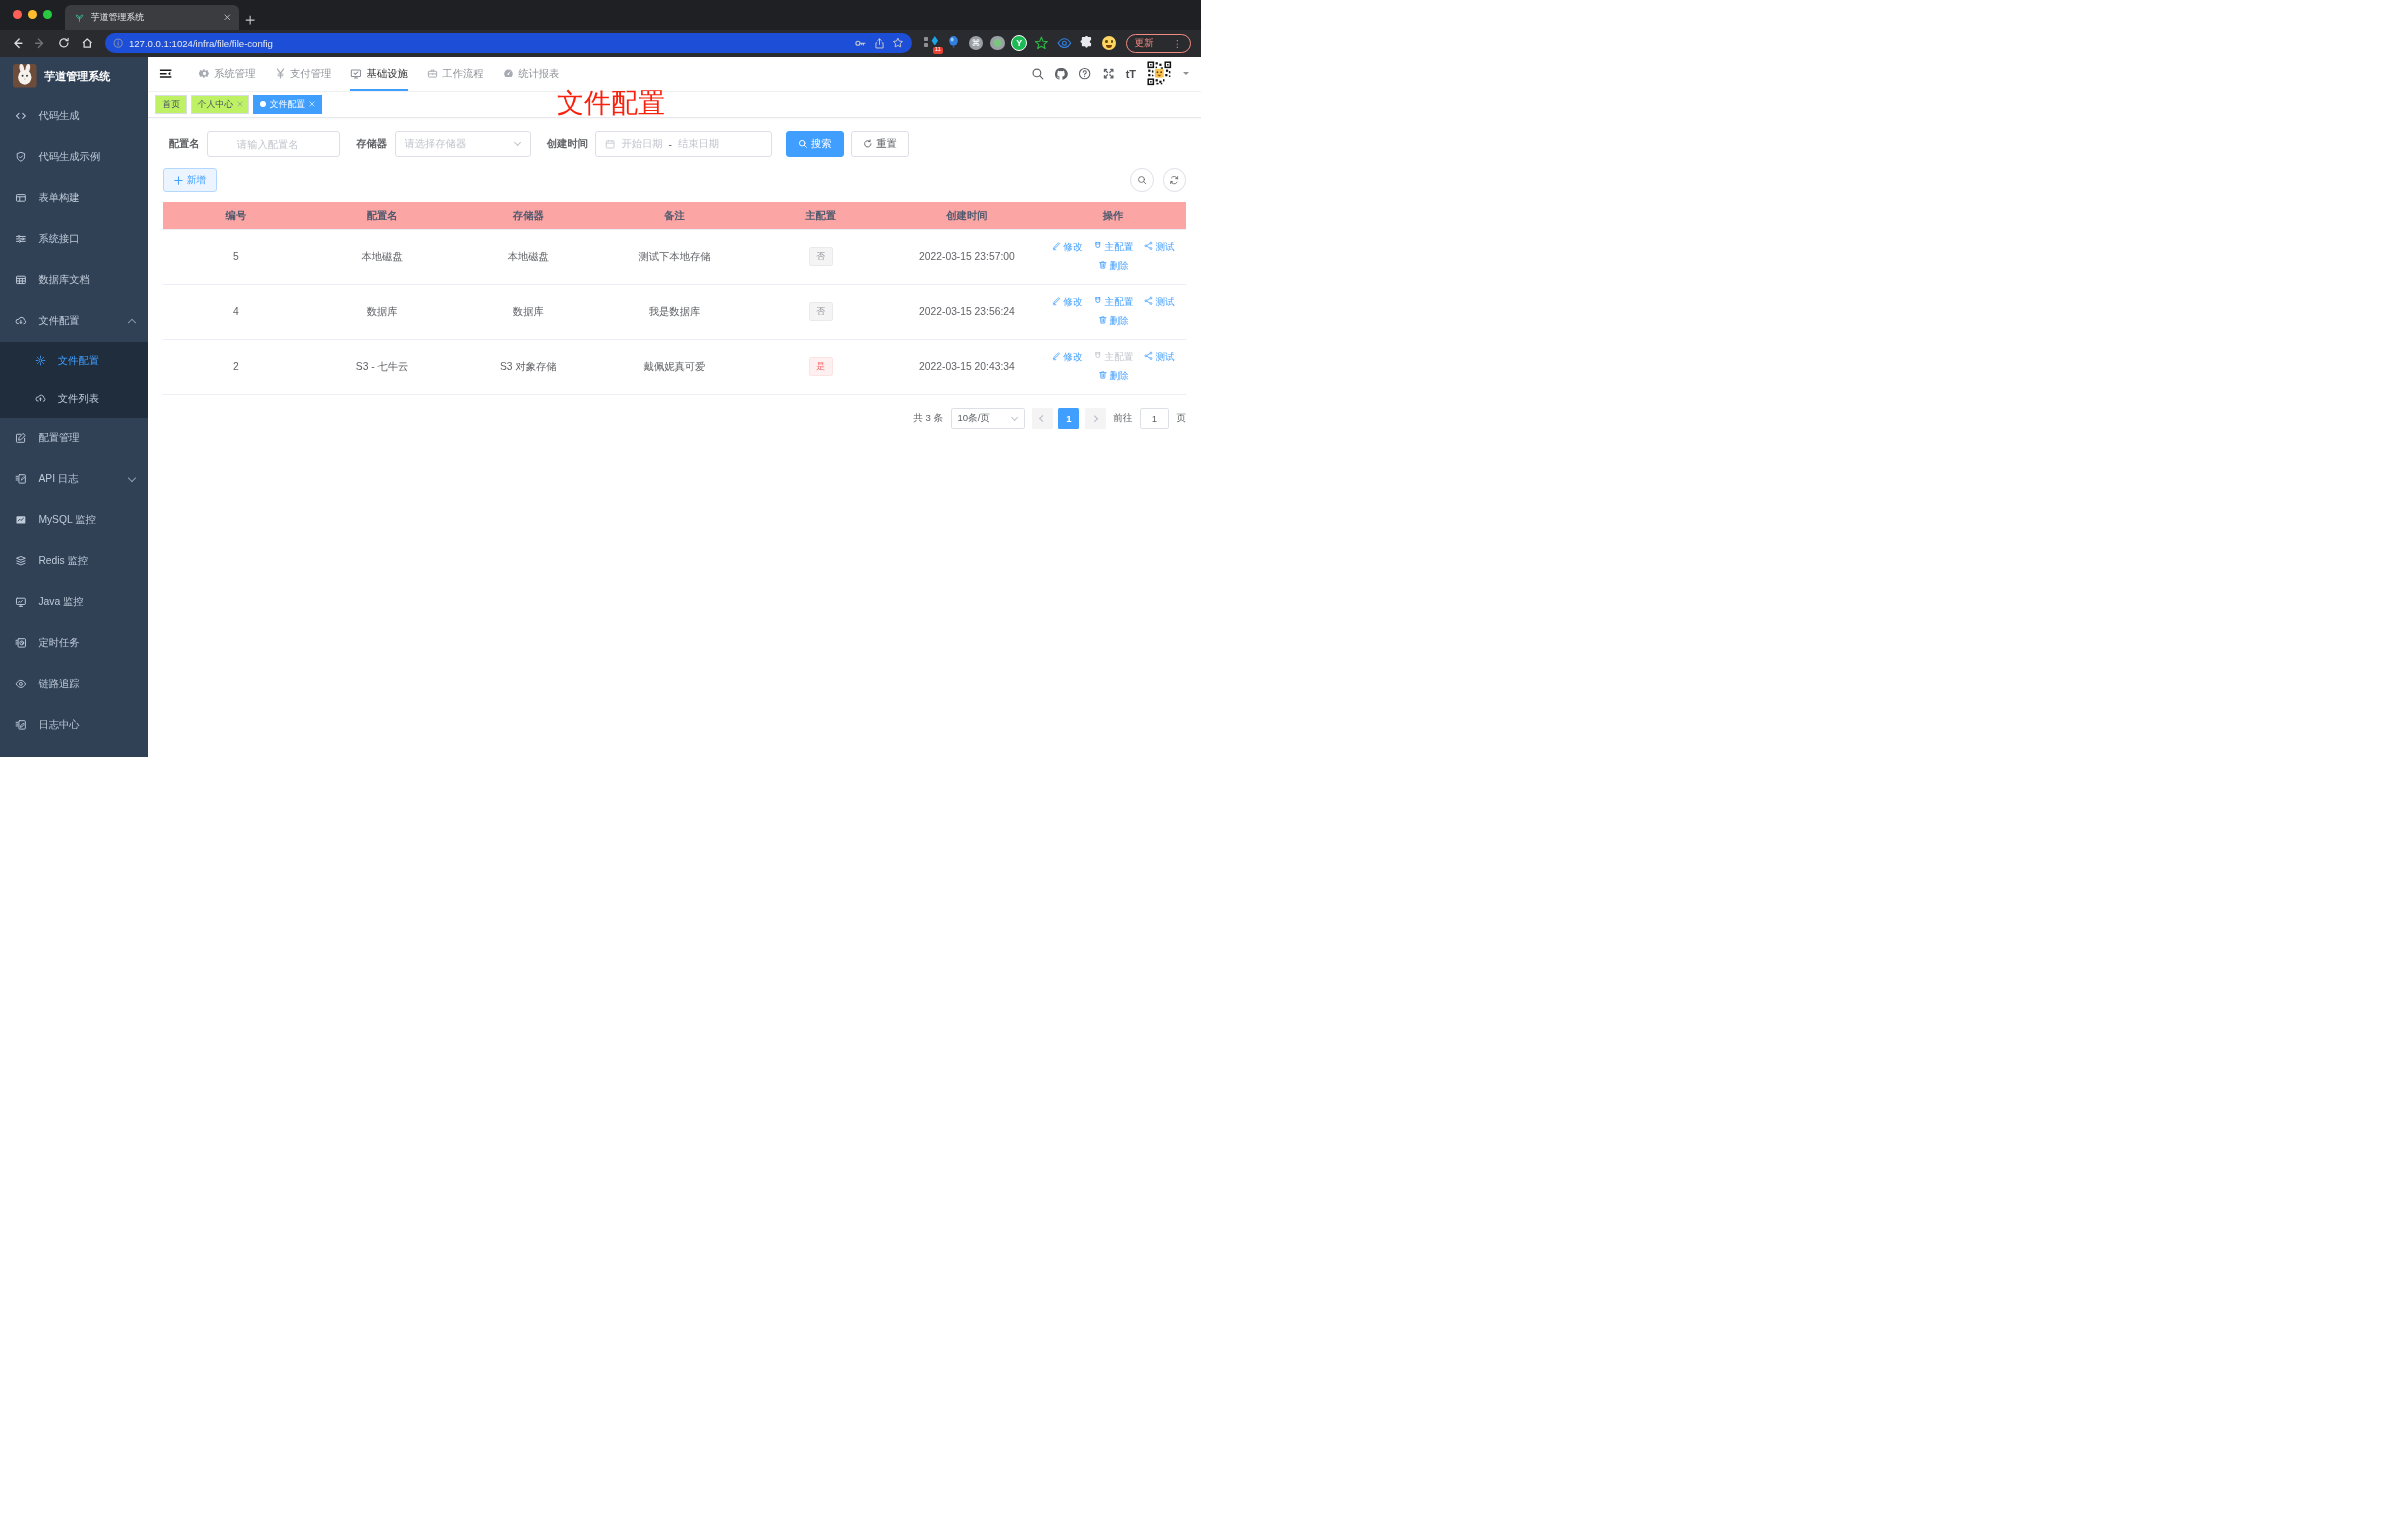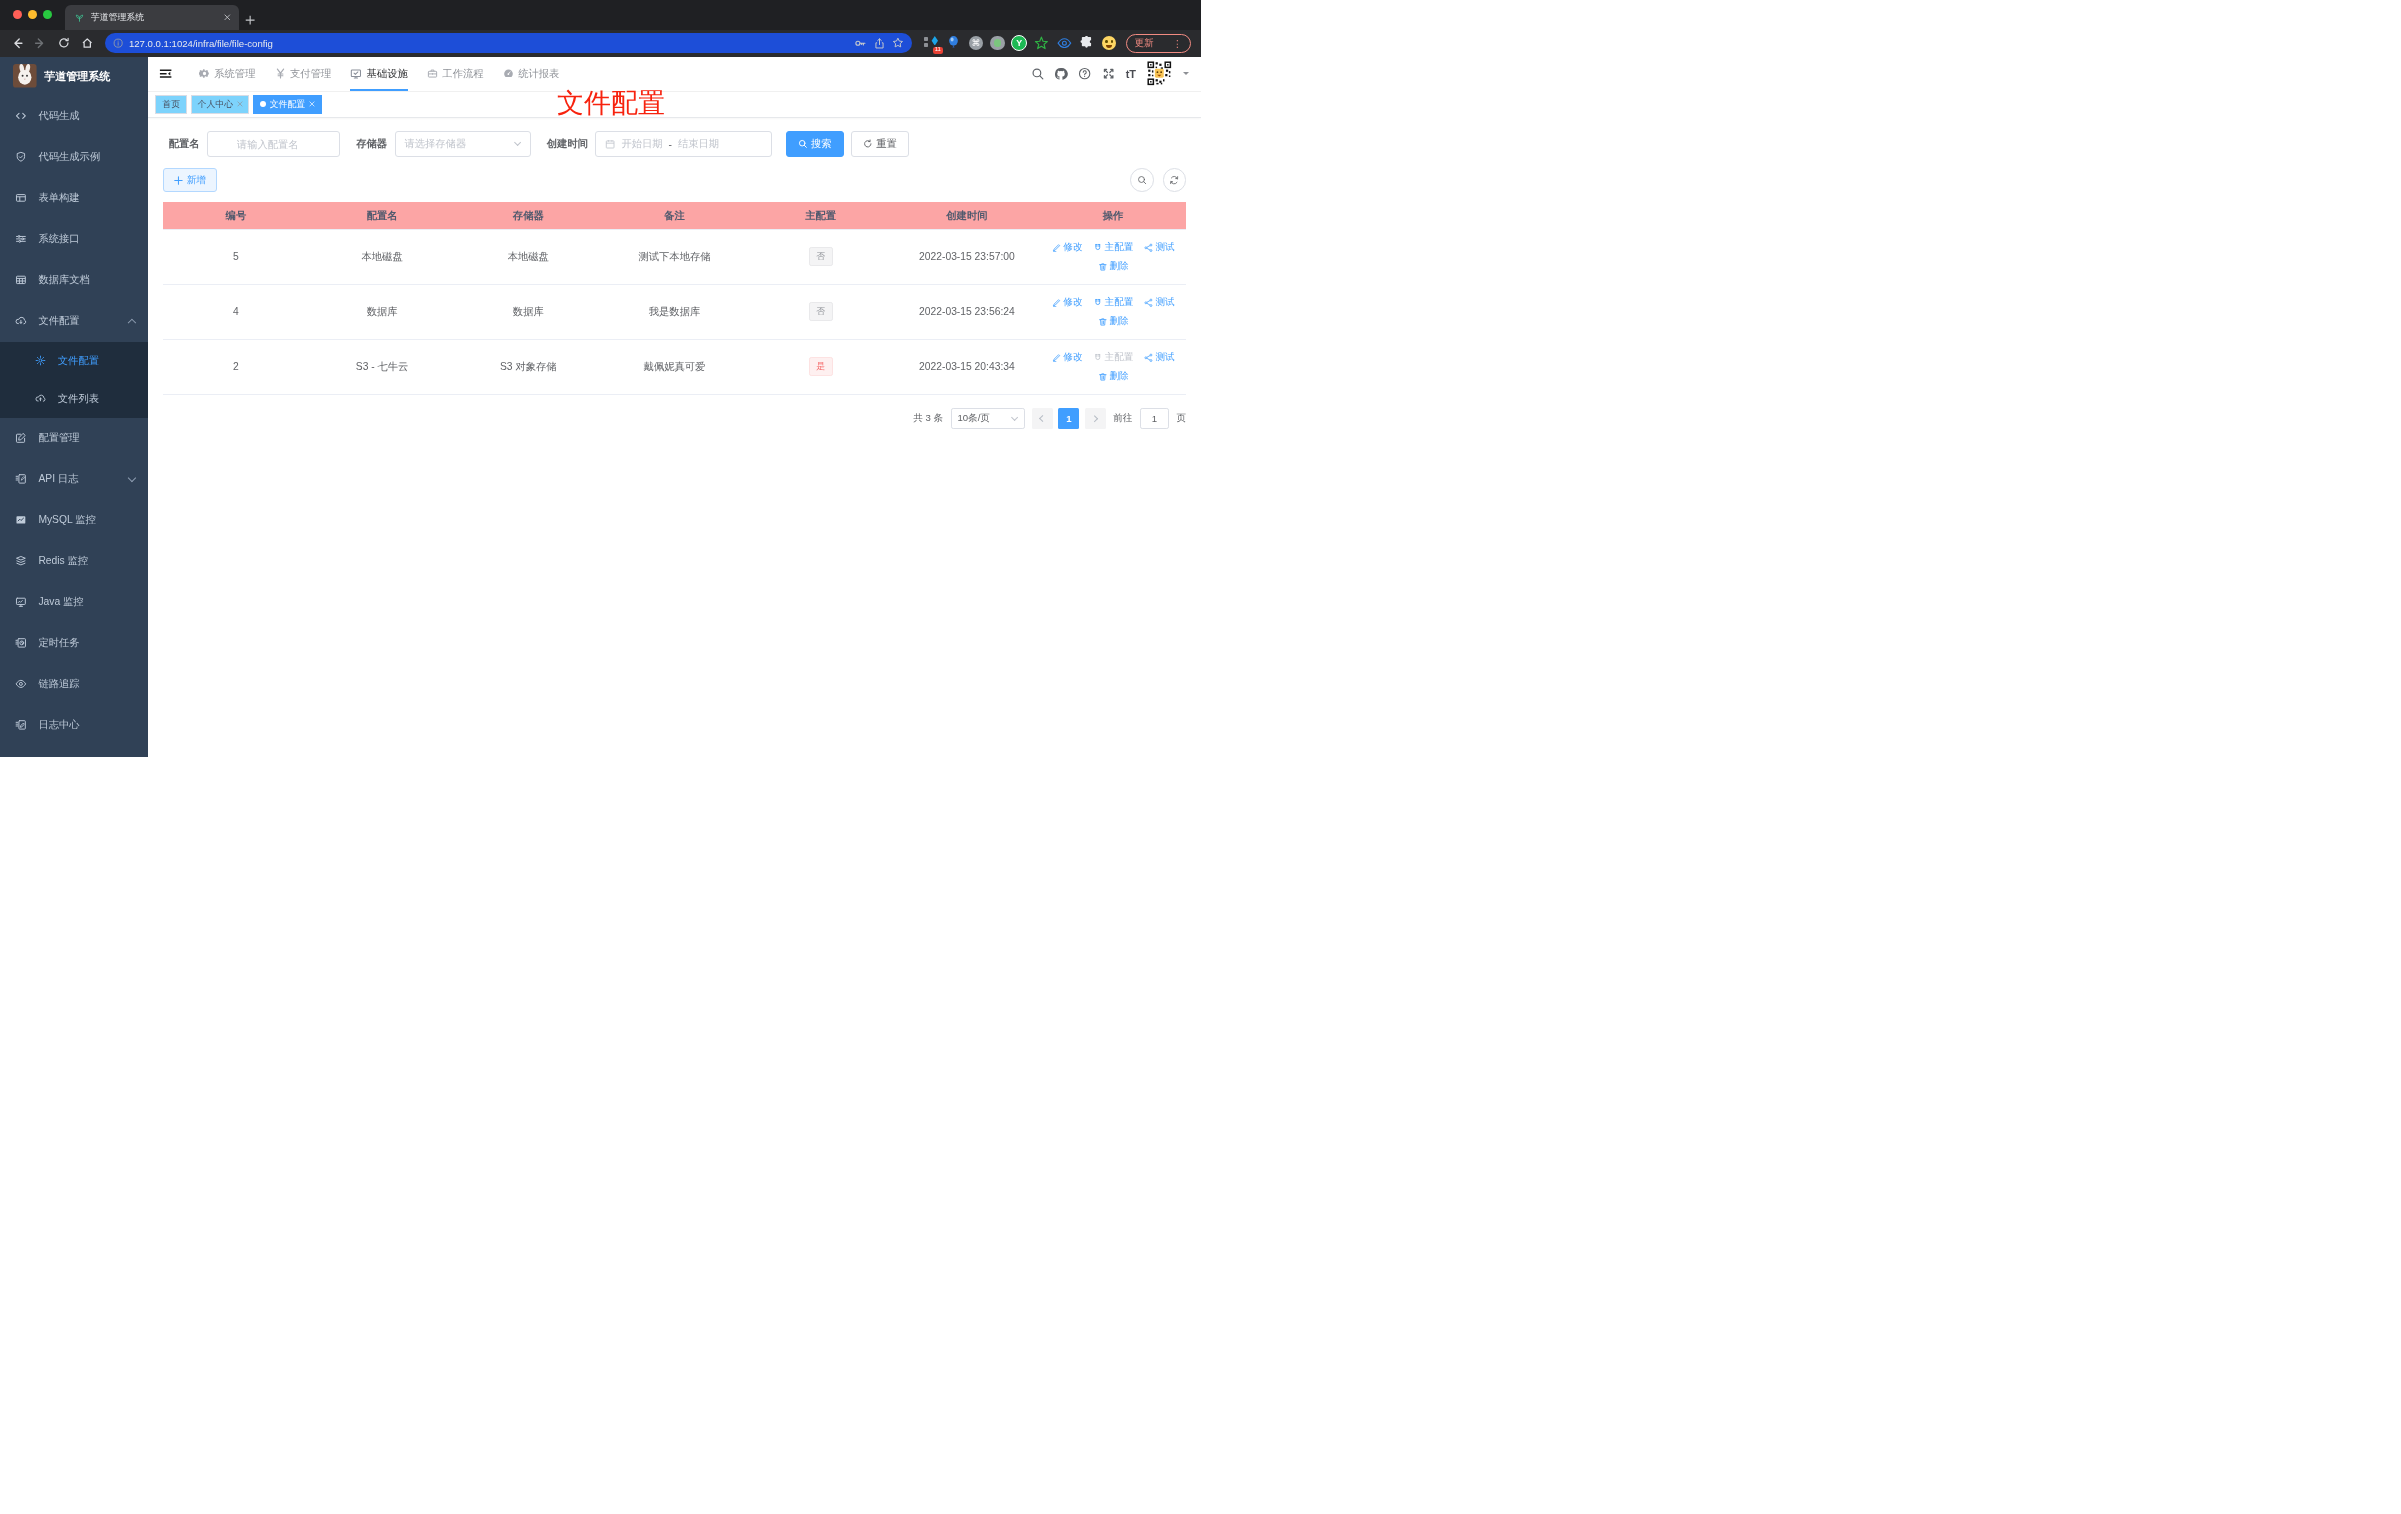--- a/index.html
+++ b/index.html
@@ -69,21 +69,21 @@
   .nav-item.active .ni { color:#8a8f99; }
   .nav-item.active::after { content:""; position:absolute; left:8.9px; right:8.9px; bottom:0; height:2.2px; background:#409eff; }
   .header-right { margin-left:auto; display:flex; align-items:center; gap:10.3px; color:#5f6368; }
   .hr-ic { display:flex; align-items:center; justify-content:center; }
   .tt { font-size:11px; color:#4a4c52; font-weight:bold; }
   .avatar-qr { width:26.6px; height:26.6px; border-radius:3.7px; overflow:hidden; }
   .caret-down { width:0; height:0; border-left:3px solid transparent; border-right:3px solid transparent; border-top:3.7px solid #8d9095; }
 
   
   .tagbar { height:26px; background:#fff; border-bottom:0.7px solid #e6e8eb; box-shadow:0 0.7px 2.2px rgba(0,0,0,.06); display:flex; align-items:center; gap:3.7px; padding:0 7.4px; }
-  .tag { height:19px; display:flex; align-items:center; gap:3.7px; padding:0 5.9px; border:0.7px solid #d8dce5; background:#7dd3fc; color:#495060; font-size:8.9px; cursor:pointer; }
+  .tag { height:19px; display:flex; align-items:center; gap:3.7px; padding:0 5.9px; border:0.7px solid #d8dce5; background:#bef264; color:#495060; font-size:8.9px; cursor:pointer; }
   .tag .tag-x { color:#8f949d; }
   .tag.active { background:#409eff; border-color:#409eff; color:#fff; }
   .tag.active .tag-x { color:#fff; }
   .tag-dot { width:5.9px; height:5.9px; border-radius:50%; background:#fff; }
   .tag-x { font-size:8.9px; line-height:1; }
 
   .overlay-title { position:absolute; left:409px; top:28px; font-size:27px; color:#f7220e; z-index:20; white-space:nowrap; }
 
   
   .content { padding:13.3px 14.8px; flex:1; position:relative; }
@@ -112,21 +112,21 @@
   .t-head { background:#fca5a5; height:26.6px; align-items:center; }
   .t-head div { text-align:center; color:#515a6e; font-weight:bold; font-size:10.3px; }
   .t-row { min-height:55px; align-items:center; border-top:0.7px solid #ebeef5; }
   .t-row:first-of-type { border-top:none; }
   .t-cell { text-align:center; color:#606266; font-size:10.3px; padding:5.9px 3px; }
   .tag-pill { display:inline-block; height:19px; line-height:17.7px; padding:0 6.6px; border-radius:2.2px; font-size:8.9px; border:0.7px solid; }
   .pill-info { background:#f4f4f5; border-color:#e9e9eb; color:#909399; }
   .pill-danger { background:#fef0f0; border-color:#fde2e2; color:#f56c6c; }
   .ops { display:flex; flex-direction:column; gap:5.9px; }
   .ops-line { display:flex; justify-content:center; gap:10.3px; }
-  .op-link { color:#409eff; font-size:9.6px; display:flex; align-items:center; gap:2.2px; cursor:pointer; white-space:nowrap; }
+  .op-link { color:#409eff; font-size:9.6px; display:flex; align-items:flex-start; gap:2.2px; cursor:pointer; white-space:nowrap; }
   .op-link.disabled { color:#c0c4cc; cursor:not-allowed; }
 
   
   .pagination { margin-top:13.3px; display:flex; justify-content:flex-end; align-items:center; gap:7.4px; color:#606266; font-size:9.6px; }
   .psize { width:74px; height:21px; border:0.7px solid #dcdfe6; border-radius:2.2px; display:flex; align-items:center; justify-content:space-between; padding:0 5.9px; cursor:pointer; }
   .pager { display:flex; gap:5.9px; align-items:center; }
   .pg-btn { width:20.7px; height:20.7px; background:#f4f4f5; border-radius:1.5px; display:flex; align-items:center; justify-content:center; cursor:pointer; }
   .pg-btn .chev { width:5.2px; height:5.2px; border-left:1.1px solid #b7bdc6; border-bottom:1.1px solid #b7bdc6; }
   .chev.left { transform:rotate(45deg); margin-left:1.5px; }
   .chev.right { transform:rotate(-135deg); margin-right:1.5px; }

